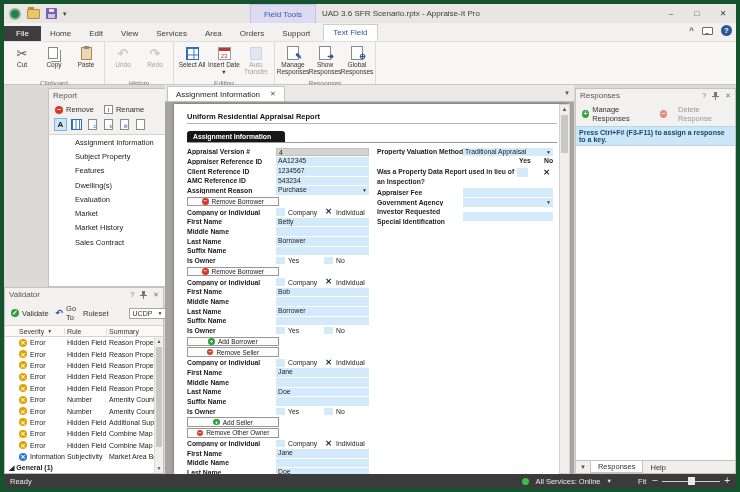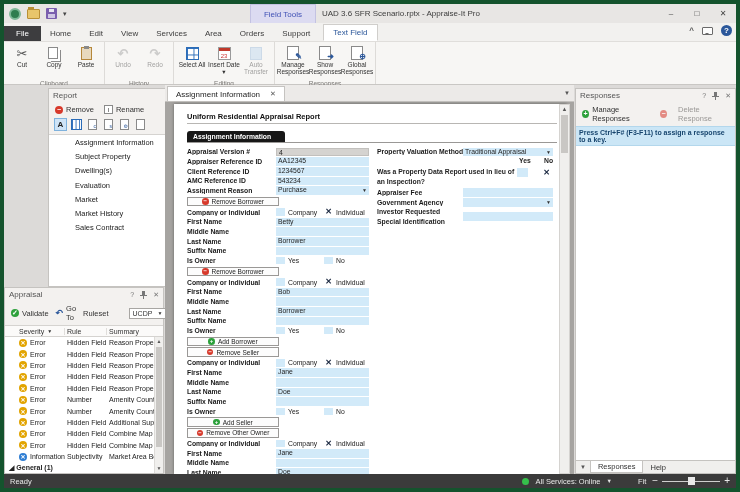--- a/index.html
+++ b/index.html
@@ -342,20 +342,24 @@
           </span>
       </div>
       <div class="report-list" id="report-list">
         <div class="report-item">
             <span>Assignment Information</span>
           </div>
           <div class="report-item">
             <span>Subject Property</span>
           </div>
           <div class="report-item">
+            <span>Features</span>
+            <span class="sub">▸</span>
+          </div>
+          <div class="report-item">
             <span>Dwelling(s)</span>
             <span class="sub">▸</span>
           </div>
           <div class="report-item">
             <span>Evaluation</span>
             <span class="sub">▸</span>
           </div>
           <div class="report-item">
             <span>Market</span>
           </div>
@@ -369,21 +373,21 @@
           <div class="vscroll">
           <div class="arr">▲</div>
           <div class="thumb" style="top:10px;height:90px;"></div>
           <div class="arr" style="position:absolute;bottom:0;left:0;right:0;">▼</div>
         </div>
       </div>
     </div>
 
     <div class="panel" id="validator-panel">
       <div class="panel-header">
-        <span class="ph-title">Appraisal</span>
+        <span class="ph-title">Validator</span>
         <span class="ph-icons">
           <span>?</span>
           <span class="pin-icon">
               <i></i>
             </span>
           <span>✕</span>
         </span>
       </div>
       <div class="ptoolbar" style="gap:7px;">
         <span class="tbtn">

